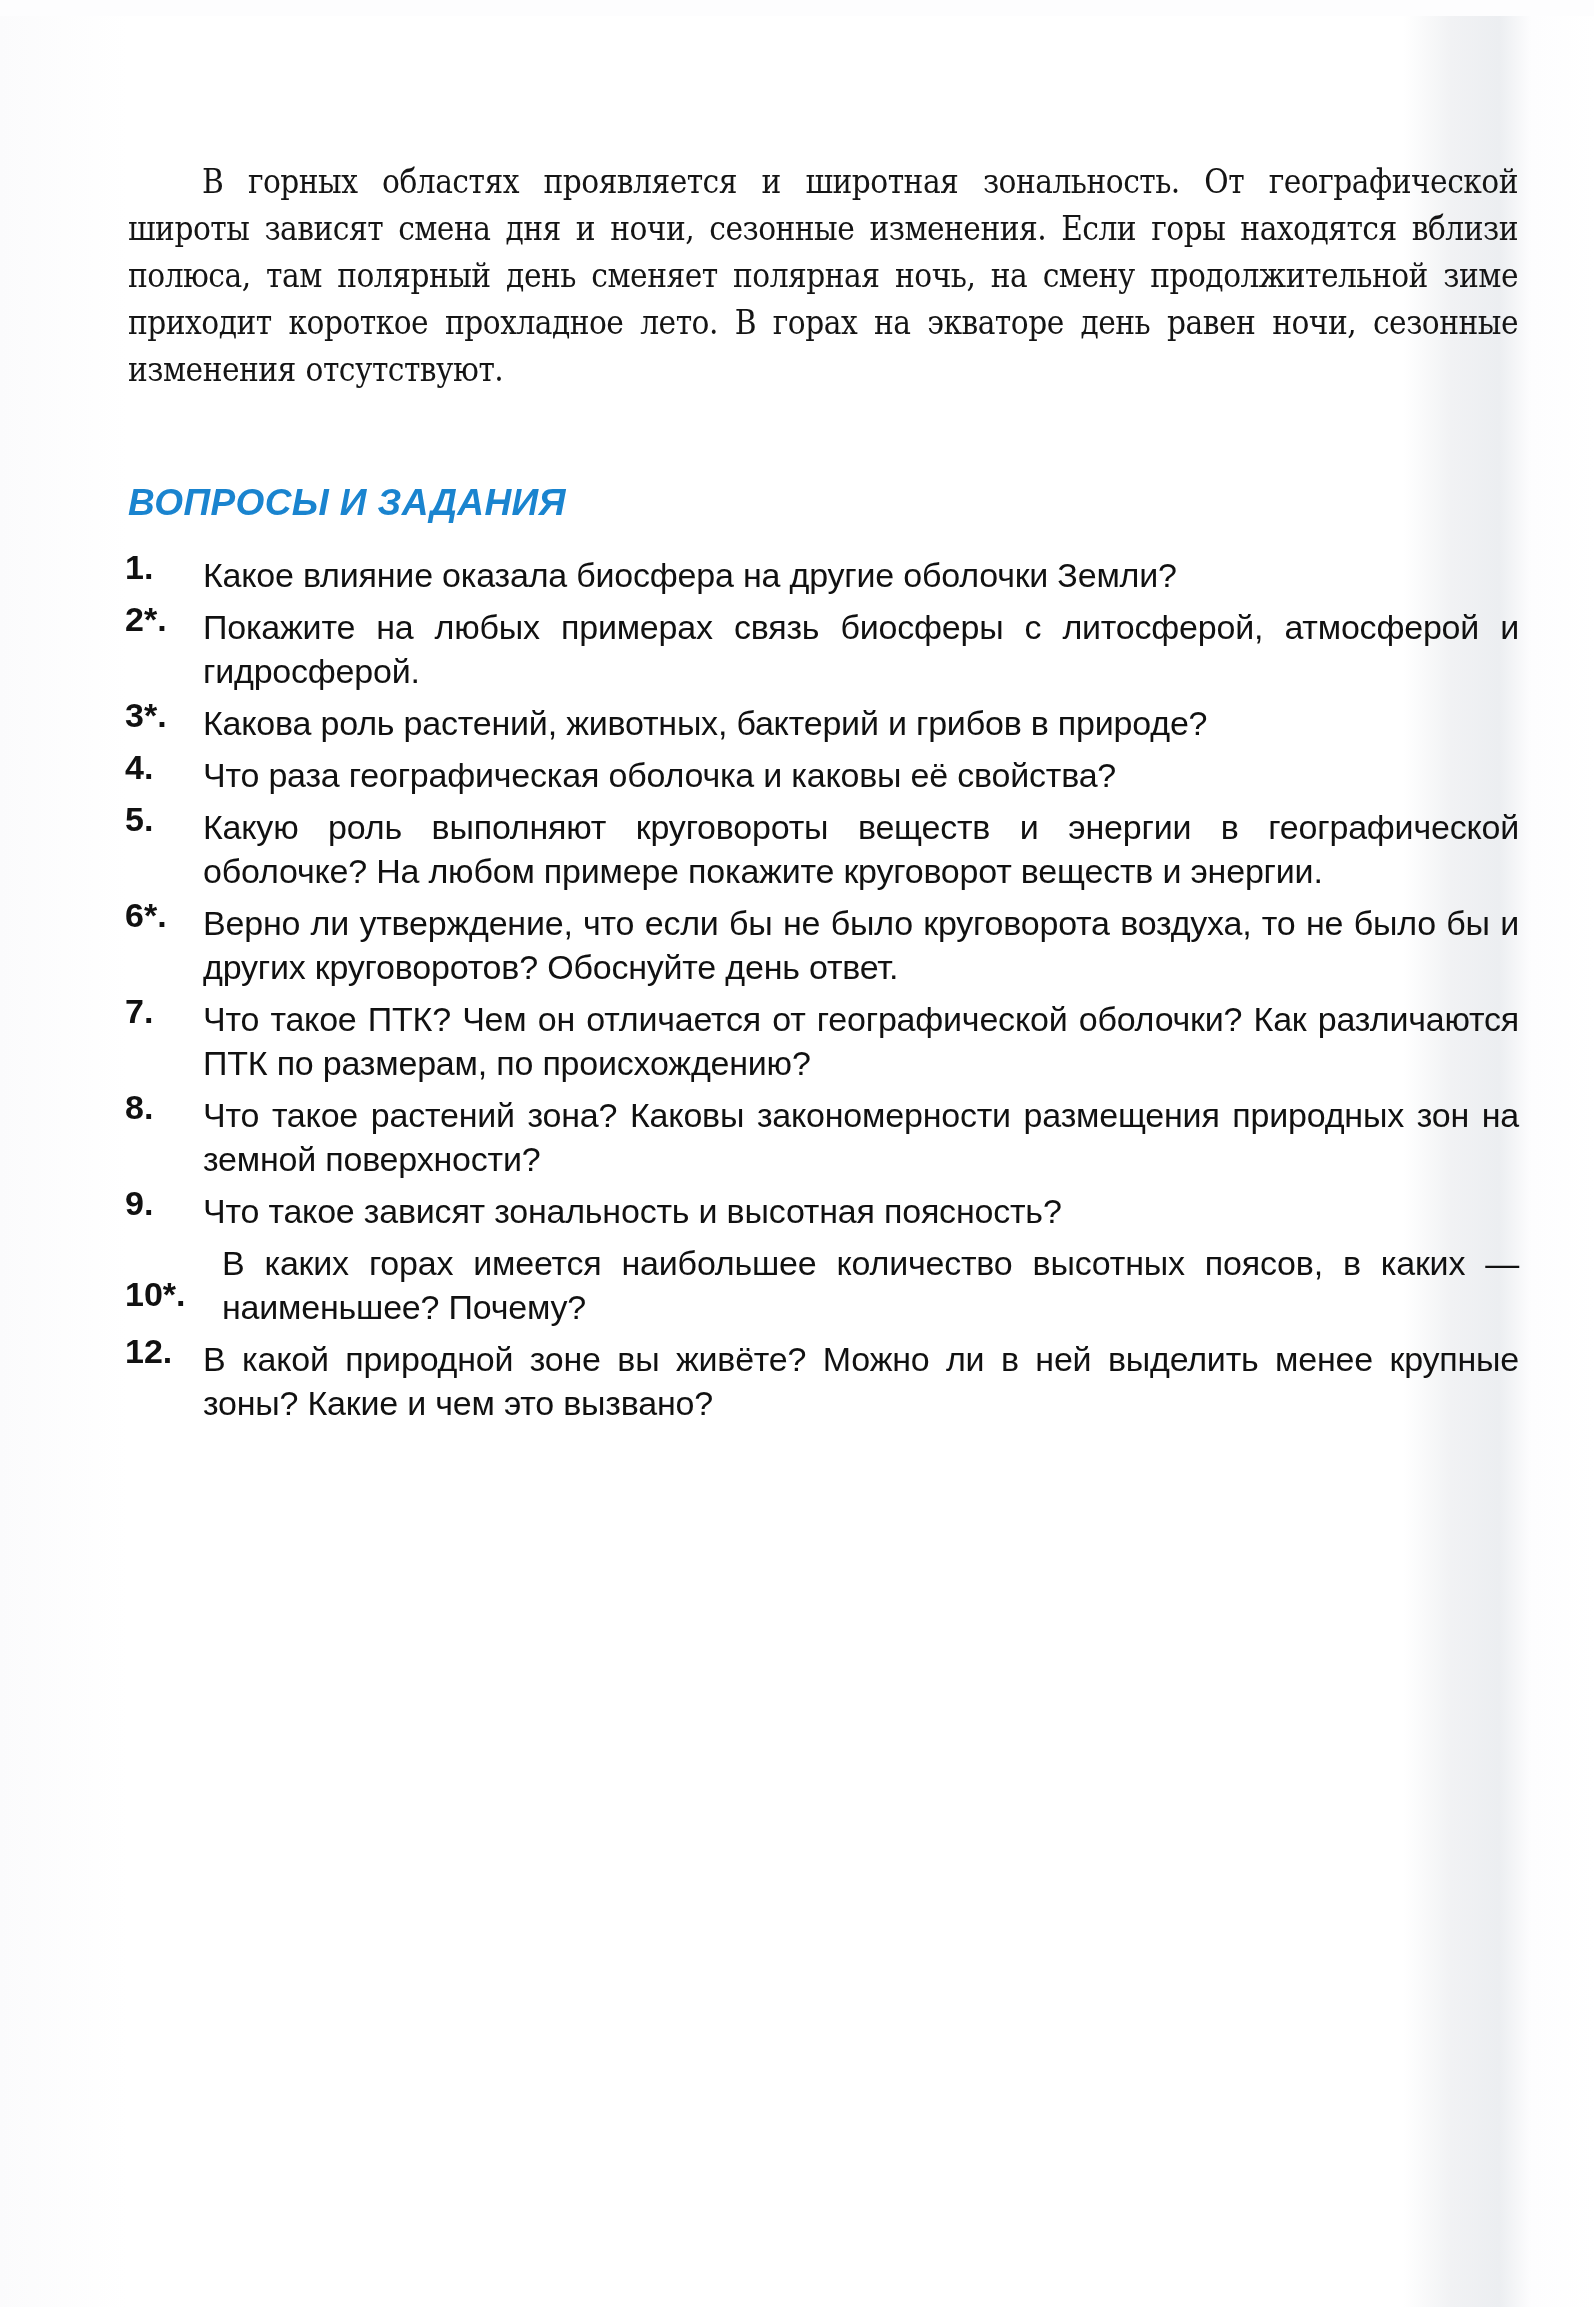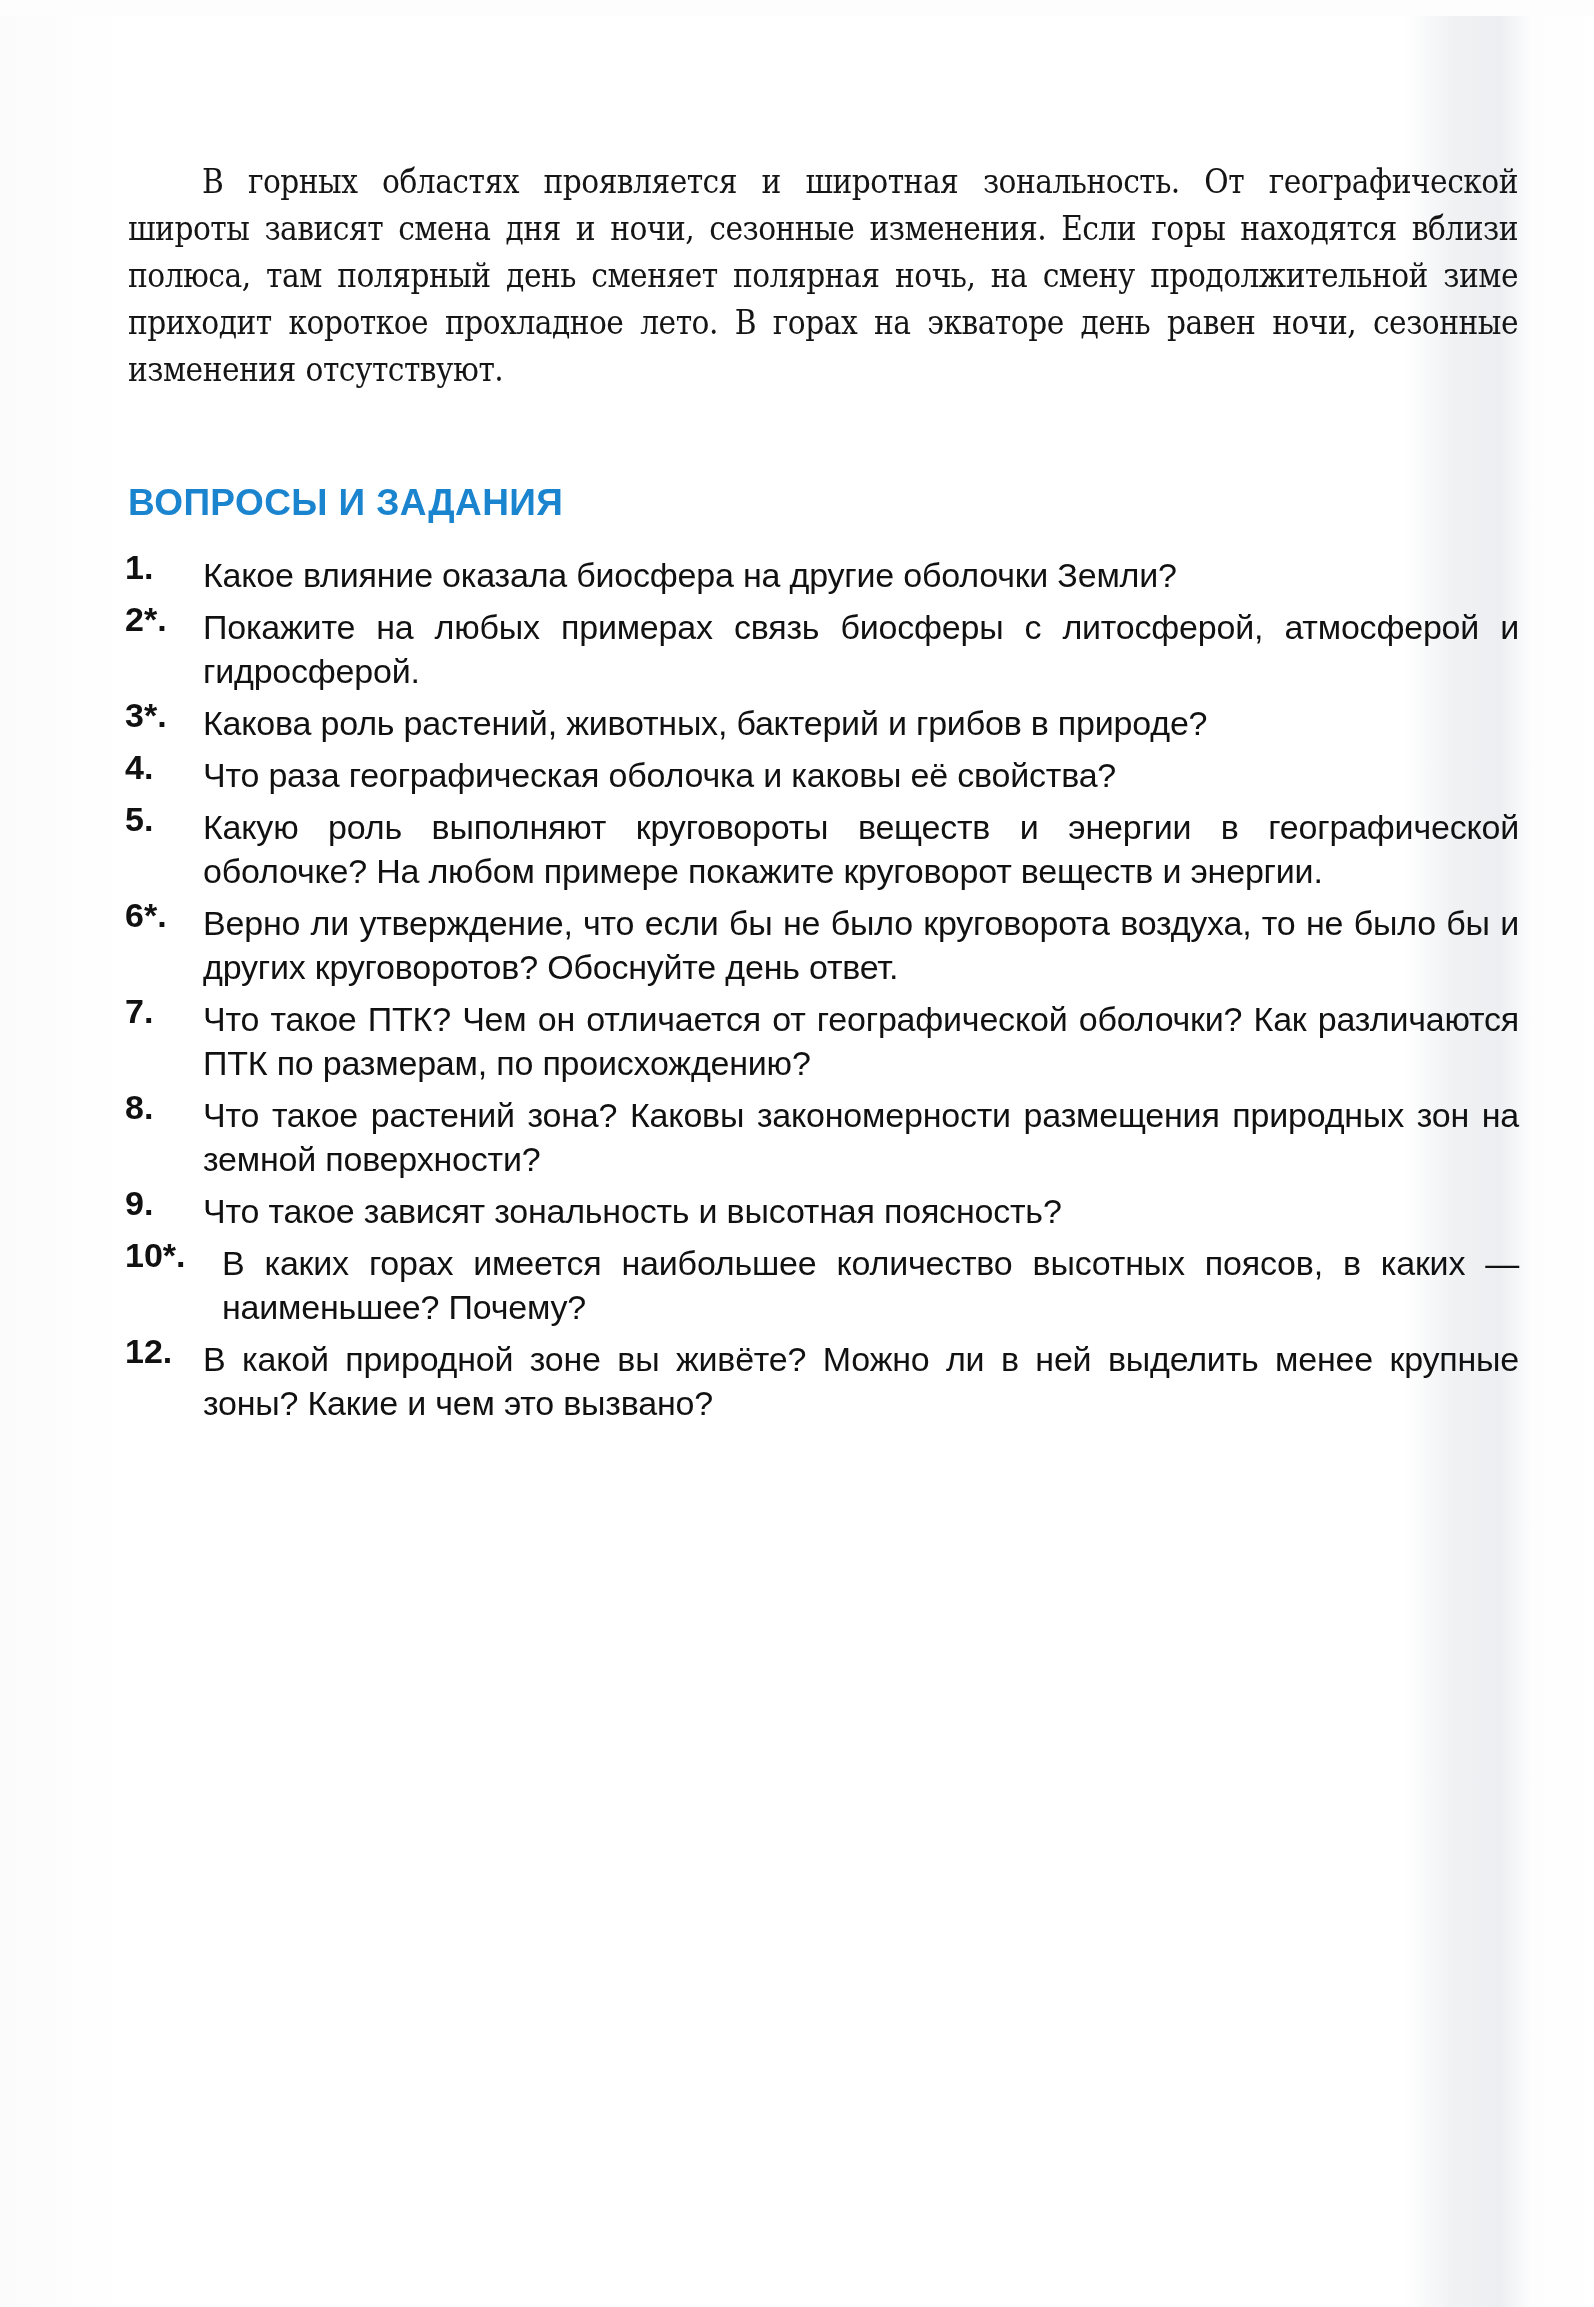--- a/index.html
+++ b/index.html
@@ -38,20 +38,21 @@
     .heading {
       position: absolute;
       left: 128px;
       top: 466px;
       font-family: "Liberation Sans", sans-serif;
       font-weight: bold;
       font-size: 37px;
       color: #1a84cf;
       letter-spacing: 0.4px;
       margin: 0;
+      font-style: italic;
     }
     .questions {
       position: absolute;
       left: 125px;
       top: 529px;
       width: 1394px;
       margin: 0;
       padding: 0;
       list-style: none;
       font-family: "Liberation Sans", sans-serif;
@@ -62,21 +63,21 @@
     .q {
       display: flex;
       align-items: flex-start;
     }
     .q-num {
       width: 78px;
       flex: 0 0 78px;
       font-weight: bold;
       white-space: nowrap;
     }
-    .q-num.wide { width: 97px; flex: 0 0 97px; }
+    .q-num.wide { width: 97px; flex: 0 0 97px; margin-top: 39px; }
     .q-text {
       flex: 1;
       text-align: justify;
       letter-spacing: -0.2px;
     }
     .q-text.lastline-left { text-align-last: left; margin-top: 8px; }
   </style>
 </head>
 <body>
 

